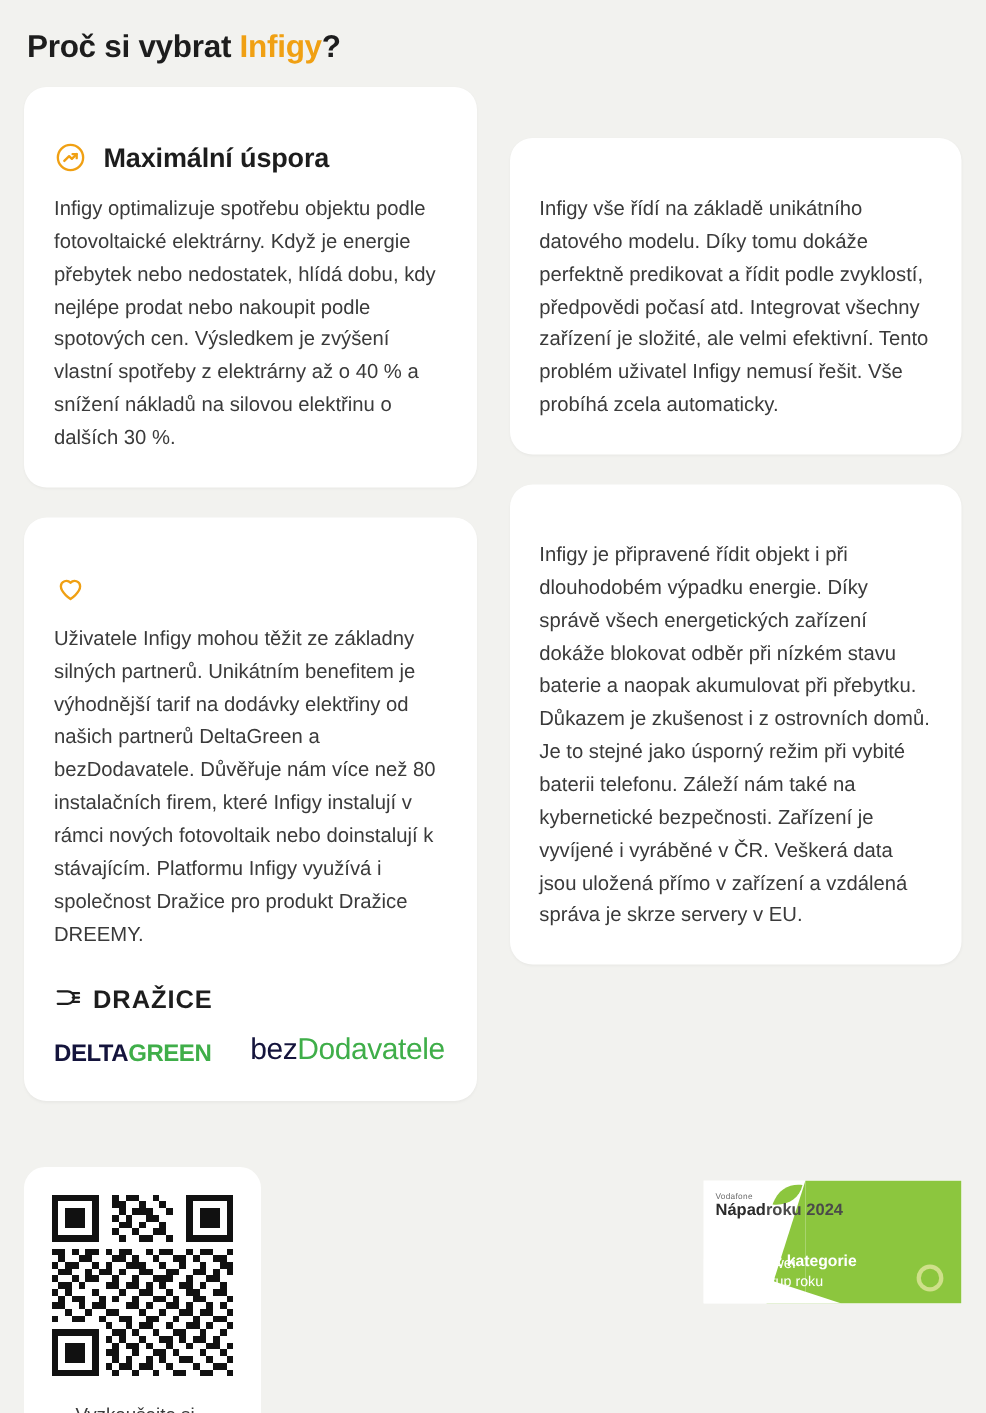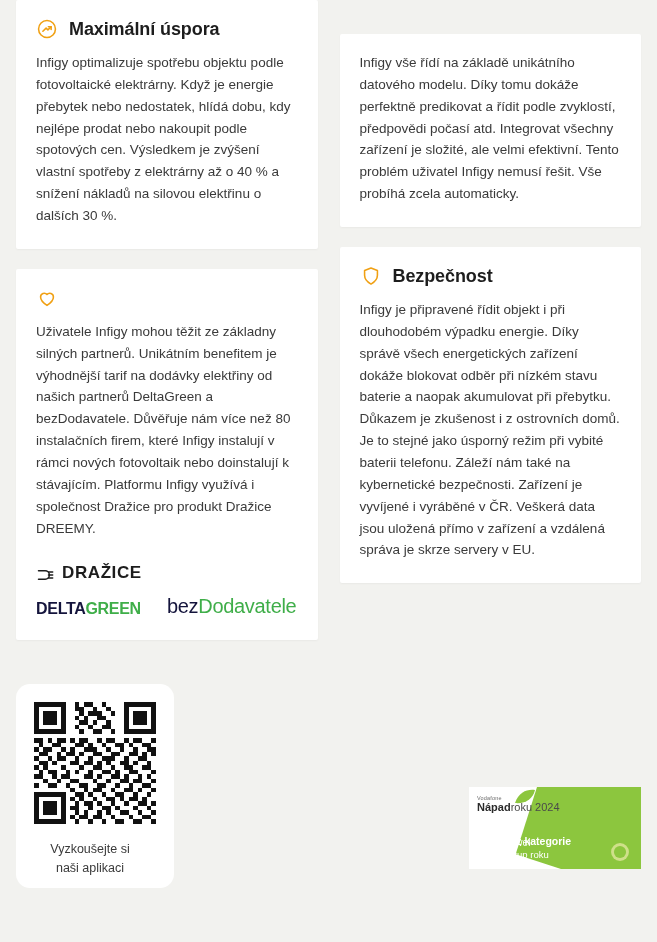--- a/index.html
+++ b/index.html
@@ -42,22 +42,22 @@
     display: flex;
     flex-direction: column;
     gap: 20px;
     width: 303px;
   }
   .col-left { margin-top: 0; }
   .col-right { margin-top: 34px; }
 
   .card {
     background: #ffffff;
-    border-radius: 2px;
-    padding: 18px 20px 22px 20px;
+    border-radius: 15px;
+    padding: 36px 20px 22px 20px;
     box-sizing: border-box;
     box-shadow: 0 1px 2px rgba(0,0,0,0.04);
   }
   .card-head {
     display: flex;
     align-items: center;
     gap: 11px;
     margin-bottom: 12px;
   }
   .card-title {
@@ -83,21 +83,21 @@
     margin-top: 24px;
   }
   .logo-row {
     display: flex;
     align-items: flex-end;
     gap: 26px;
     margin-top: 12px;
   }
   .logo-drazice {
     display: flex;
-    align-items: flex-end;
+    align-items: flex-start;
     gap: 6px;
     font-size: 17px;
     font-weight: bold;
     letter-spacing: 0.6px;
     color: #1d1d1d;
   }
   .logo-deltagreen {
     font-size: 16px;
     font-weight: bold;
     letter-spacing: -0.3px;
@@ -169,21 +169,21 @@
     color: #6b6b6b;
     letter-spacing: 0.2px;
   }
   .award .napad {
     position: absolute;
     left: 8px; top: 14px;
     font-size: 11px;
     font-weight: bold;
     color: #2b2b2b;
   }
-  .award .napad .light { font-weight: normal; color: #4a4a4a; }
+  .award .napad .light { font-weight: bold; color: #4a4a4a; }
   .award .vitez {
     position: absolute;
     left: 28px; top: 48px;
     font-size: 10.5px;
     font-weight: bold;
     color: #ffffff;
   }
   .award .cat1 {
     position: absolute;
     left: 28px; top: 50px;
@@ -205,20 +205,23 @@
     position: absolute;
     left: 44px; top: 2px;
     width: 24px; height: 16px;
   }
 </style>
 </head>
 <body>
 
 <div class="page">
 
+  <div class="heading">
+    <span>Proč si vybrat </span><span class="brand">Infigy</span><span>?</span>
+  </div>
 
   <div class="columns">
 
     <div class="col col-left">
 
       <div class="card">
         <div class="card-head">
           <span class="icon">
             <svg width="22" height="22" viewBox="0 0 24 24" fill="none" stroke="#f0a013" stroke-width="1.7" stroke-linecap="round" stroke-linejoin="round">
               <circle cx="12" cy="12" r="9.2"></circle>
@@ -459,28 +462,20 @@
 
     </div>
 
     <div class="col col-right">
 
       <div class="card">
         <div class="card-body">Infigy vše řídí na základě unikátního datového modelu. Díky tomu dokáže perfektně predikovat a řídit podle zvyklostí, předpovědi počasí atd. Integrovat všechny zařízení je složité, ale velmi efektivní. Tento problém uživatel Infigy nemusí řešit. Vše probíhá zcela automaticky.</div>
       </div>
 
       <div class="card">
-        <div class="card-head">
-          <span class="icon">
-            <svg width="22" height="22" viewBox="0 0 24 24" fill="none" stroke="#f0a013" stroke-width="1.7" stroke-linecap="round" stroke-linejoin="round">
-              <path d="M12 3.2 L19 6 v5.2c0 4.3-3 7.4-7 9.6-4-2.2-7-5.3-7-9.6V6z"></path>
-            </svg>
-          </span>
-          <span class="card-title">Bezpečnost</span>
-        </div>
         <div class="card-body">Infigy je připravené řídit objekt i při dlouhodobém výpadku energie. Díky správě všech energetických zařízení dokáže blokovat odběr při nízkém stavu baterie a naopak akumulovat při přebytku. Důkazem je zkušenost i z ostrovních domů. Je to stejné jako úsporný režim při vybité baterii telefonu. Záleží nám také na kybernetické bezpečnosti. Zařízení je vyvíjené i vyráběné v ČR. Veškerá data jsou uložená přímo v zařízení a vzdálená správa je skrze servery v EU.</div>
       </div>
 
     </div>
   </div>
 
   <div class="award">
     <div class="greenblock"></div>
     <div class="whitewedge"></div>
     <svg class="leaf" viewBox="0 0 24 16">

